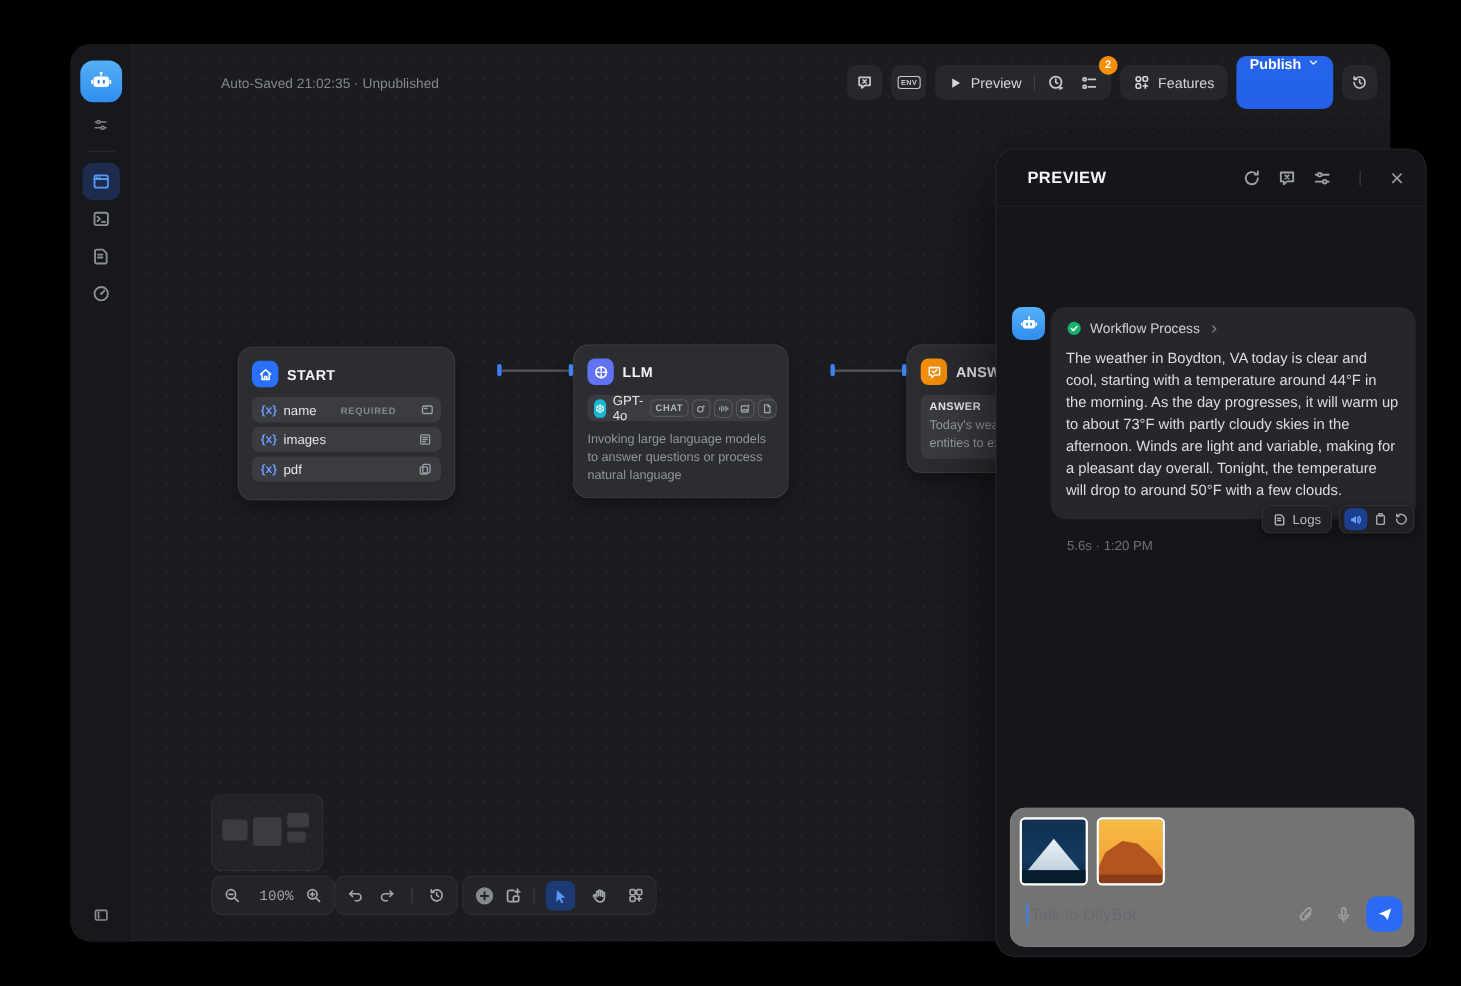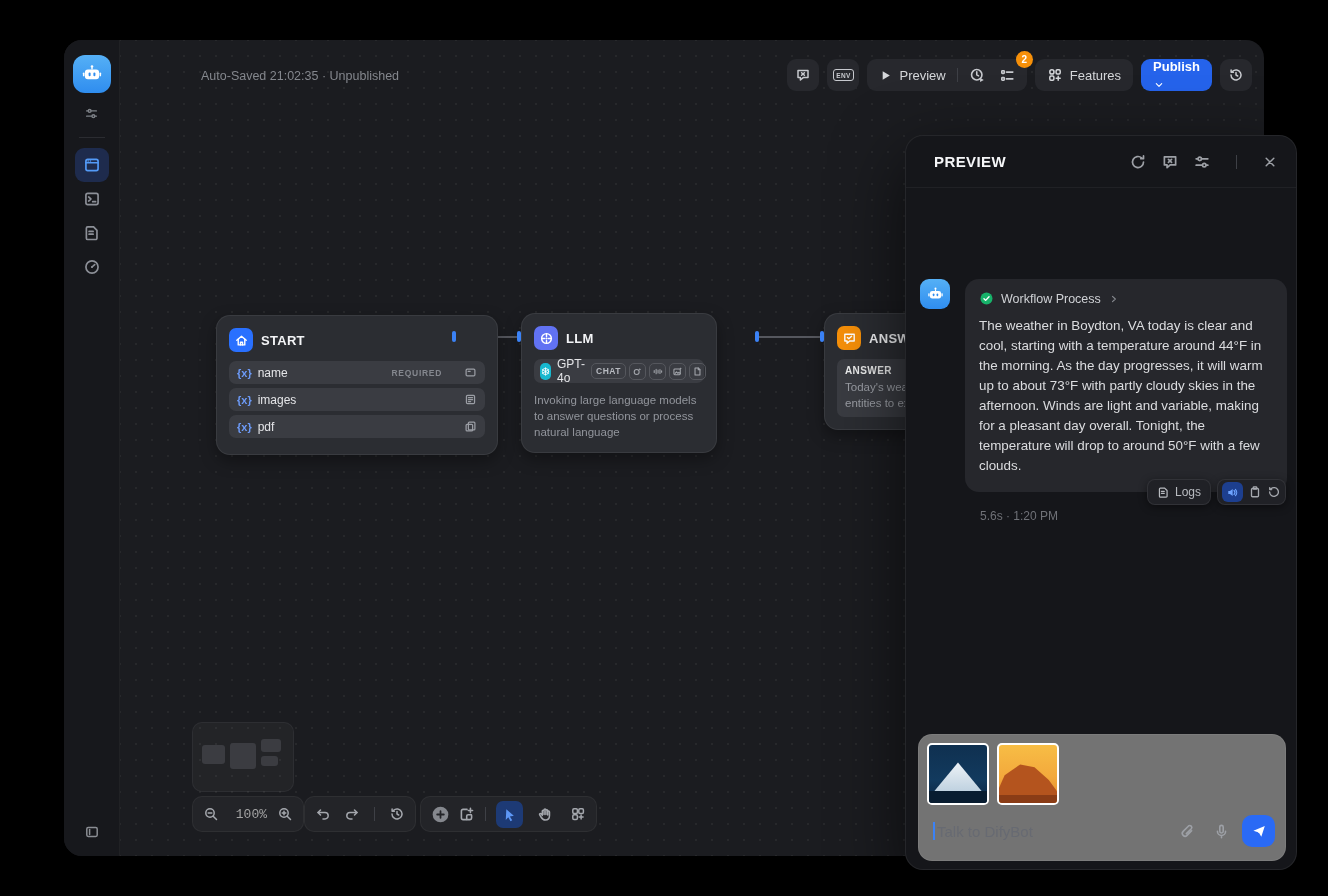--- a/index.html
+++ b/index.html
@@ -41,21 +41,21 @@
   .icon-btn { width:32px; height:32px; border-radius:9px; background:#27282d; display:flex; align-items:center; justify-content:center; color:#c7c9ce; }
   .env-chip { font-size:6.5px; font-weight:700; letter-spacing:.4px; border:1.2px solid currentColor; border-radius:3px; padding:1.5px 2.5px; }
   .run-group { position:relative; height:32px; display:flex; align-items:center; background:#27282d; border-radius:9px; padding:0 11px; color:#d5d7da; }
   .run-group .label { font-size:13px; margin-left:6px; }
   .vdiv { width:1px; height:14px; background:#3e4046; margin:0 11px; }
   .run-group .ops { display:flex; align-items:center; gap:13px; color:#c7c9ce; }
   .badge { position:absolute; top:-8px; right:-6px; min-width:17px; height:17px; border-radius:9px;
     background:#f79009; color:#fff; font-size:10px; font-weight:700;
     display:flex; align-items:center; justify-content:center; padding:0 4px; }
   .features-btn { height:32px; padding:0 12px; border-radius:9px; background:#27282d; display:flex; align-items:center; gap:7px; color:#d5d7da; font-size:13px; }
-  .publish-btn { height:32px; padding:0 12px; border-radius:9px; background:#2563eb; display:flex; align-items:flex-start; gap:5px; color:#fff; font-size:13px; font-weight:700;flex-direction:column; }
+  .publish-btn { height:48px; padding:0 12px; border-radius:9px; background:#2563eb; display:flex; align-items:flex-start; gap:5px; color:#fff; font-size:13px; font-weight:700; }
 
   
   .node { position:absolute; background:#2b2d32; border:1px solid rgba(255,255,255,.07);
     border-radius:14px; box-shadow:0 6px 16px rgba(0,0,0,.35); padding:10px 12px 12px; z-index:2; }
   .node-head { display:flex; align-items:center; gap:8px; margin:2px 0 9px; }
   .node-icon { width:24px; height:24px; border-radius:7px; display:flex; align-items:center; justify-content:center; color:#fff; flex:0 0 auto; }
   .node-title { font-size:13px; font-weight:700; color:#f3f4f6; letter-spacing:.3px; }
   .field-row { display:flex; align-items:center; height:23px; background:#3a3c42; border-radius:7px; padding:0 8px; margin-bottom:4px; gap:6px; }
   .field-name { font-size:12px; color:#e4e5e8; }
   .var-x { color:#6d9bf8; font-weight:700; font-size:11px; }
@@ -95,21 +95,21 @@
     background:#15161a; border:1px solid rgba(255,255,255,.07); border-radius:18px;
     box-shadow:0 24px 70px rgba(0,0,0,.65); display:flex; flex-direction:column; }
   .panel-head { height:52px; flex:0 0 auto; display:flex; align-items:center; padding:0 18px 0 28px;
     border-bottom:1px solid rgba(255,255,255,.05); }
   .panel-title { font-size:15px; font-weight:700; letter-spacing:.4px; color:#f5f6f8; }
   .panel-actions { margin-left:auto; display:flex; align-items:center; gap:14px; color:#9da0a6; }
 
   .chat { position:relative; flex:1; }
   .user-bubble { position:absolute; right:13px; top:21px; background:#2a6af5; color:#fff; font-size:14px;
     line-height:20px; padding:10px 19px; border-radius:20px; }
-  .bot-row { position:absolute; left:14px; top:91px; width:367px; display:flex; gap:15px; }
+  .bot-row { position:absolute; left:14px; top:91px; width:367px; display:flex; gap:5px; }
   .bot-avatar { width:30px; height:30px; border-radius:9px; flex:0 0 auto;
     background:linear-gradient(180deg,#55b0f6,#2f8def); display:flex; align-items:center; justify-content:center; }
   .bot-col { flex:1; min-width:0; }
   .bot-card { background:#26272c; border-radius:14px; padding:12px 14px 16px; }
   .wf-row { display:flex; align-items:center; gap:7px; margin-bottom:10px; }
   .wf-label { font-size:12.5px; color:#cfd1d5; }
   .wf-check { color:#17b26a; display:flex; }
   .wf-chev { color:#85888e; display:flex; }
   .bot-text { font-size:13.4px; line-height:20px; color:#dbdcdf; }
   .msg-actions { display:flex; justify-content:flex-end; gap:6px; margin-top:-13px; padding-right:1px; position:relative; }
@@ -215,21 +215,21 @@
       </div>
     </div>
 
     <div class="edge" style="left:336px;width:63px;"></div>
     <div class="port" style="left:332px;"></div>
     <div class="port" style="left:397px;"></div>
     <div class="edge" style="left:639px;width:63px;"></div>
     <div class="port" style="left:635px;"></div>
     <div class="port" style="left:700px;"></div>
 
-    <div class="node" style="left:96px;top:275px;width:282px;">
+    <div class="node" style="left:96px;top:275px;width:198px;">
       <div class="node-head">
         <div class="node-icon" style="background:#2970ff;">
           <svg class="ic" width="15" height="15" viewBox="0 0 16 16">
               <path d="M3 7.8L8 3.4l5 4.4"></path>
               <path d="M4.5 6.7v6h7v-6"></path>
               <path d="M6.9 12.7V9.8h2.2v2.9"></path>
             </svg>
         </div>
         <div class="node-title">START</div>
       </div>

